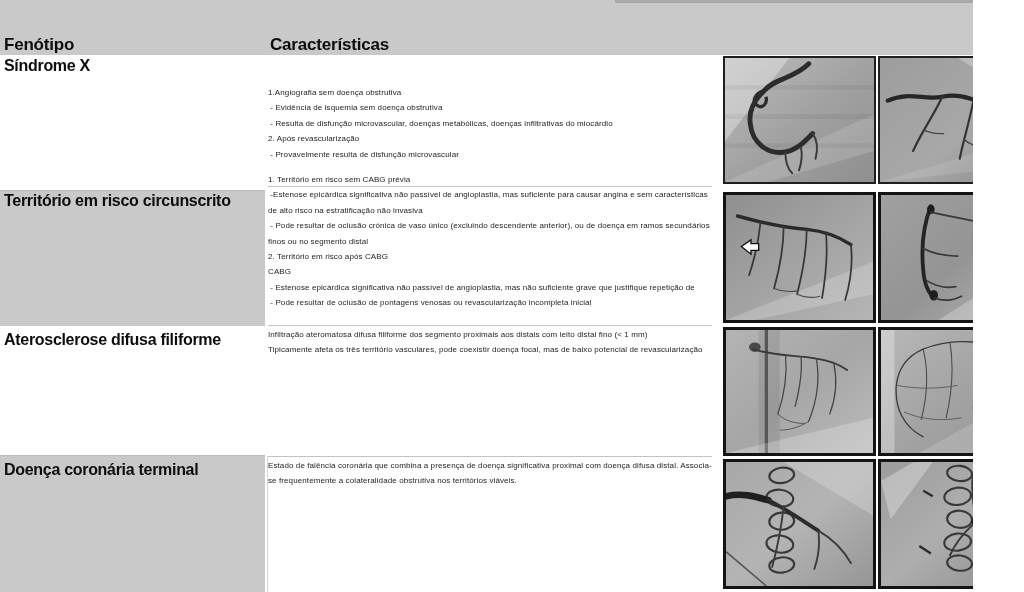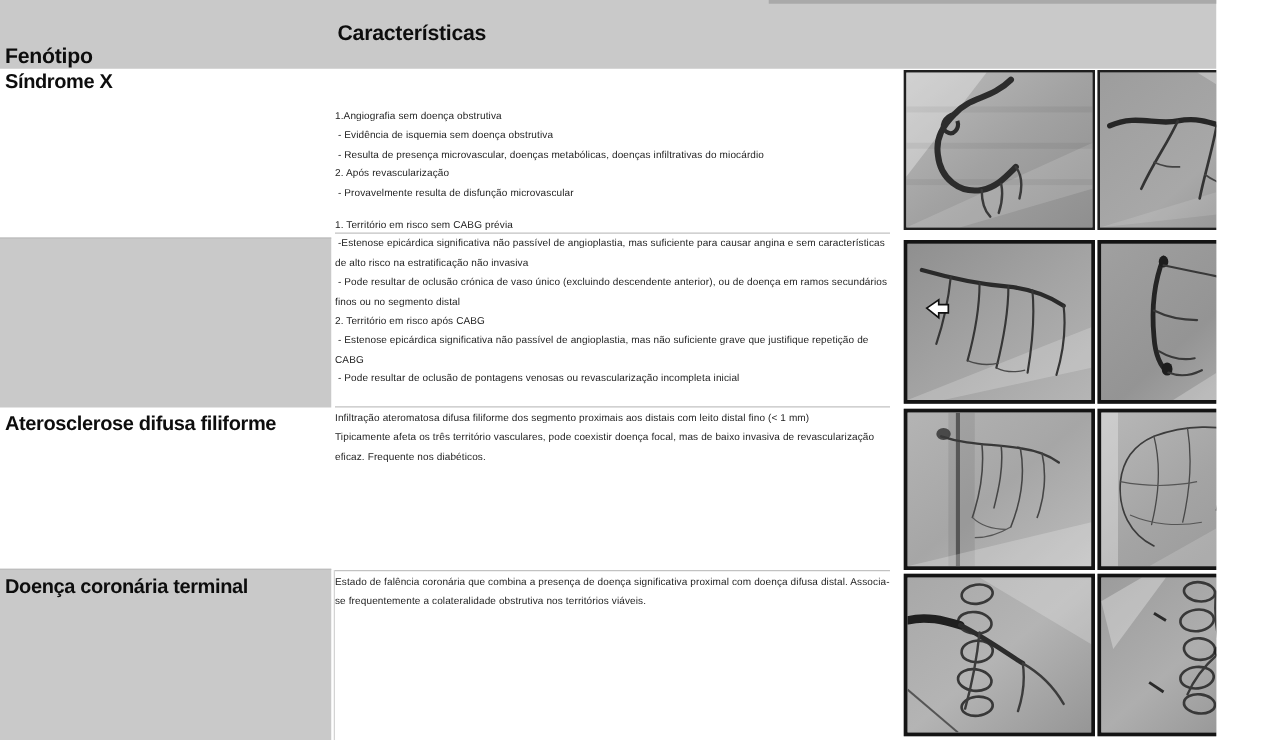--- a/index.html
+++ b/index.html
@@ -2,21 +2,21 @@
 <html><head>
 <meta charset="utf-8">
 <style>
   html,body{margin:0;padding:0;background:#fff;}
   .page{position:relative;width:973px;height:592px;background:#ffffff;overflow:hidden;
         font-family:Liberation Sans, sans-serif;}
   .header-band{position:absolute;left:0;top:0;width:1024px;height:55px;background:#c9c9c9;}
   .top-strip{position:absolute;left:615px;top:0;width:409px;height:3px;background:#a9a9a9;}
   .col-header{position:absolute;font-size:17px;font-weight:bold;color:#0d0d0d;letter-spacing:-0.2px;}
   .hdr1{left:4px;top:35px;}
-  .hdr2{left:270px;top:17px;}
+  .hdr2{left:270px;top:35px;}
   .shade-block{position:absolute;left:0;width:265px;background:#c9c9c9;}
   .block2{top:190px;height:135px;border-top:1px solid #bdbdbd;}
   .block4{top:455px;height:137px;border-top:1px solid #bdbdbd;}
   .pheno-lbl{position:absolute;left:4px;font-size:16px;font-weight:bold;color:#0d0d0d;letter-spacing:-0.3px;white-space:nowrap;}
   .sec{position:absolute;left:268px;width:446px;font-size:8px;color:#1d1d1d;}
   .sec .bl{line-height:15.4px;white-space:pre;letter-spacing:0.1px;}
   .divider{position:absolute;left:268px;width:444px;height:0;border-top:1px solid #c2c2c2;}
   .vline{position:absolute;left:267px;width:0;border-left:1px solid #d4d4d4;}
   .img-panel{position:absolute;box-sizing:border-box;background:#a8a8a8;}
   .b2{border:2px solid #1f1f1f;}
@@ -31,52 +31,52 @@
   <div class="header-band">
     <div class="top-strip"></div>
   </div>
   <div class="col-header hdr1">Fenótipo</div>
   <div class="col-header hdr2">Características</div>
 
   <div class="shade-block block2"></div>
   <div class="shade-block block4"></div>
 
   <div class="pheno-lbl" style="top:57px;">Síndrome X</div>
+  <div class="pheno-lbl" style="top:192px;">Território em risco circunscrito</div>
   <div class="pheno-lbl" style="top:331px;">Aterosclerose difusa filiforme</div>
   <div class="pheno-lbl" style="top:461px;">Doença coronária terminal</div>
 
   <div class="divider" style="top:186px;"></div>
   <div class="divider" style="top:325px;"></div>
   <div class="divider" style="top:456px;"></div>
   <div class="vline" style="top:456px;height:136px;"></div>
 
   <div class="sec" style="top:53px;margin-top:32px;">
     <div class="bl">1.Angiografia sem doença obstrutiva</div>
     <div class="bl"> - Evidência de isquemia sem doença obstrutiva</div>
-    <div class="bl"> - Resulta de presença microvascular, doenças metabólicas, doenças infiltrativas do miocárdio</div>
+    <div class="bl"> - Resulta de disfunção microvascular, doenças metabólicas, doenças infiltrativas do miocárdio</div>
     <div class="bl">2. Após revascularização</div>
     <div class="bl"> - Provavelmente resulta de disfunção microvascular</div>
   </div>
 
   <div class="sec" style="top:172px;">
     <div class="bl">1. Território em risco sem CABG prévia</div>
     <div class="bl"> -Estenose epicárdica significativa não passível de angioplastia, mas suficiente para causar angina e sem características</div>
     <div class="bl">de alto risco na estratificação não invasiva</div>
     <div class="bl"> - Pode resultar de oclusão crónica de vaso único (excluindo descendente anterior), ou de doença em ramos secundários</div>
     <div class="bl">finos ou no segmento distal</div>
     <div class="bl">2. Território em risco após CABG</div>
+    <div class="bl">CABG</div>
     <div class="bl"> - Estenose epicárdica significativa não passível de angioplastia, mas não suficiente grave que justifique repetição de</div>
-    <div class="bl">CABG</div>
     <div class="bl"> - Pode resultar de oclusão de pontagens venosas ou revascularização incompleta inicial</div>
   </div>
 
   <div class="sec" style="top:327px;">
     <div class="bl">Infiltração ateromatosa difusa filiforme dos segmento proximais aos distais com leito distal fino (&lt; 1 mm)</div>
-    <div class="bl">Tipicamente afeta os três território vasculares, pode coexistir doença focal, mas de baixo invasiva de revascularização</div>
-    <div class="bl">eficaz. Frequente nos diabéticos.</div>
+    <div class="bl">Tipicamente afeta os três território vasculares, pode coexistir doença focal, mas de baixo potencial de revascularização</div>
   </div>
 
   <div class="sec" style="top:458px;">
     <div class="bl">Estado de falência coronária que combina a presença de doença significativa proximal com doença difusa distal. Associa-</div>
     <div class="bl">se frequentemente a colateralidade obstrutiva nos territórios viáveis.</div>
   </div>
 
   <div class="img-panel b2" style="left:723px;top:56px;width:153px;height:128px;">
     <svg viewBox="0 0 153 128" preserveAspectRatio="none">
       <defs>

